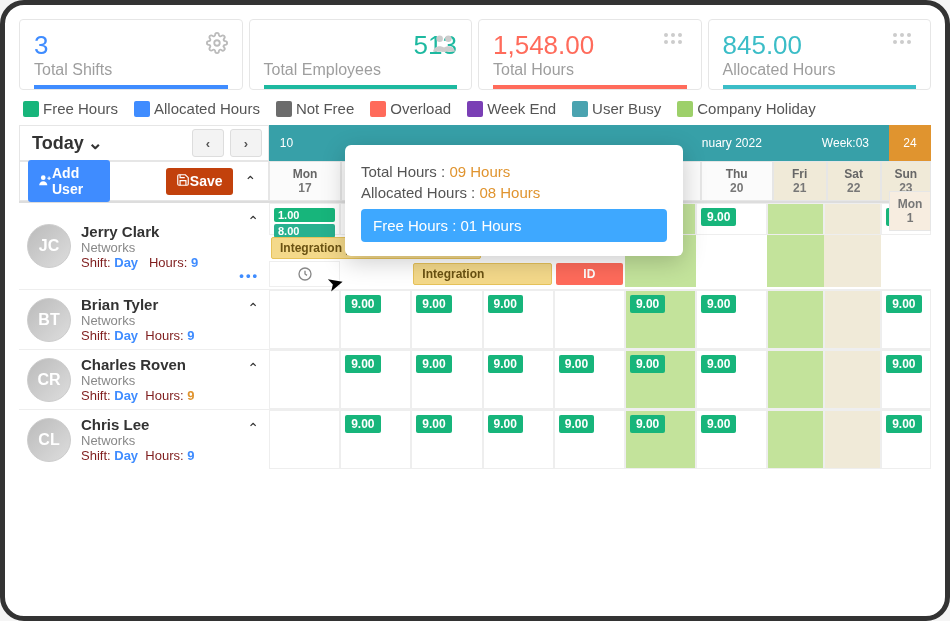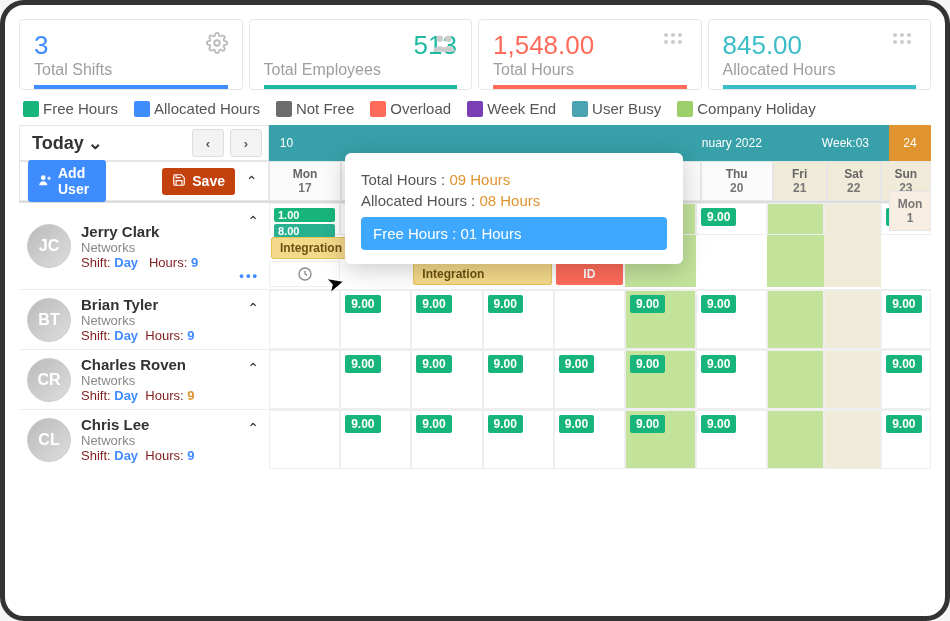--- a/index.html
+++ b/index.html
@@ -38,21 +38,21 @@
   .today-btn { font-weight: 700; font-size: 18px; padding: 4px 6px; cursor:pointer; display:flex;align-items:center;gap:4px;}
 
   .month-strip { flex:1; display:flex; color:#fff; font-size:12px;}
   .month-cell { display:flex;align-items:center;padding:0 10px; height:36px; }
   .mc-left { background:#37a0a8; width:35px; justify-content:center;}
   .mc-mid  { background:#37a0a8; flex:1; justify-content:space-between; padding-right:20px;}
   .mc-right{ background:#e0942f; width:42px; justify-content:center;}
 
   .action-row { display:flex; height:40px; }
   .action-left { width:250px; flex:none; display:flex; align-items:center; gap:8px; padding:0 8px; border:1px solid #e6e6e6;}
-  .btn { display:flex;align-items:center;gap:6px;padding:5px 10px;border-radius:3px;color:#fff;font-size:14px;font-weight:600;cursor:pointer;}
+  .btn { display:flex;align-items:center;gap:0;padding:5px 10px;border-radius:3px;color:#fff;font-size:14px;font-weight:600;cursor:pointer;}
   .btn-blue{background:#3f8cff;} .btn-green{background:#c2410c;margin-left:48px;}
   .collapse-caret { margin-left:auto; width:24px;cursor:pointer; text-align:center;font-size:14px;color:#333;}
 
   .day-header { flex:1; display:grid; grid-template-columns: repeat(7, 1fr) 0.8fr 0.8fr 0.7fr; }
   .dh { border:1px solid #e6e6e6; text-align:center; font-size:12px; color:#777; display:flex;flex-direction:column;justify-content:center; background:#fbfbfb;}
   .dh .dow{font-weight:600;color:#666;}
   .dh .dnum{font-weight:700;color:#777;}
   .dh.sat,.dh.sun{background:#f0ead8;}
 
   
@@ -79,21 +79,21 @@
   .half-stack{display:flex;flex-direction:column;gap:2px;width:100%;}
   .chip{font-size:11px;color:#fff;font-weight:700;padding:1px 4px;border-radius:2px;}
   .chip.green{background:#17b57b;}
 
   .bar-task{height:22px;display:flex;align-items:center;padding:0 8px;font-size:12px;border-radius:2px;white-space:nowrap;overflow:hidden;}
   .bar-yellow{background:#f4d98a;border:1px solid #e6c25a;color:#6a5212;font-weight:600;}
   .bar-red{background:#ff6b5b;color:#fff;font-weight:700;justify-content:center;}
   .clock-icon-cell{display:flex;align-items:center;justify-content:center;color:#888;border:1px solid #eee;}
 
   
-  .tooltip { position:absolute; left:340px; top:148px; width:338px; background:#fff; border-radius:6px; box-shadow:0 6px 24px rgba(0,0,0,.2); padding:14px 16px 14px; z-index:50;}
+  .tooltip { position:absolute; left:340px; top:140px; width:338px; background:#fff; border-radius:6px; box-shadow:0 6px 24px rgba(0,0,0,.2); padding:14px 16px 14px; z-index:50;}
   .tooltip .line{font-size:15px;color:#555;margin:4px 0;}
   .tooltip .line .val{color:#e0942f;font-weight:400;}
   .tooltip .highlight{background:#3ea8ff;color:#fff;border-radius:4px;padding:8px 12px;margin-top:8px;font-size:15px;}
 
   .cursor{position:absolute;left:322px;top:266px;font-size:20px;color:#000;z-index:60;transform:rotate(-15deg);}
 </style>
 </head>
 <body>
 
 <div class="frame">

